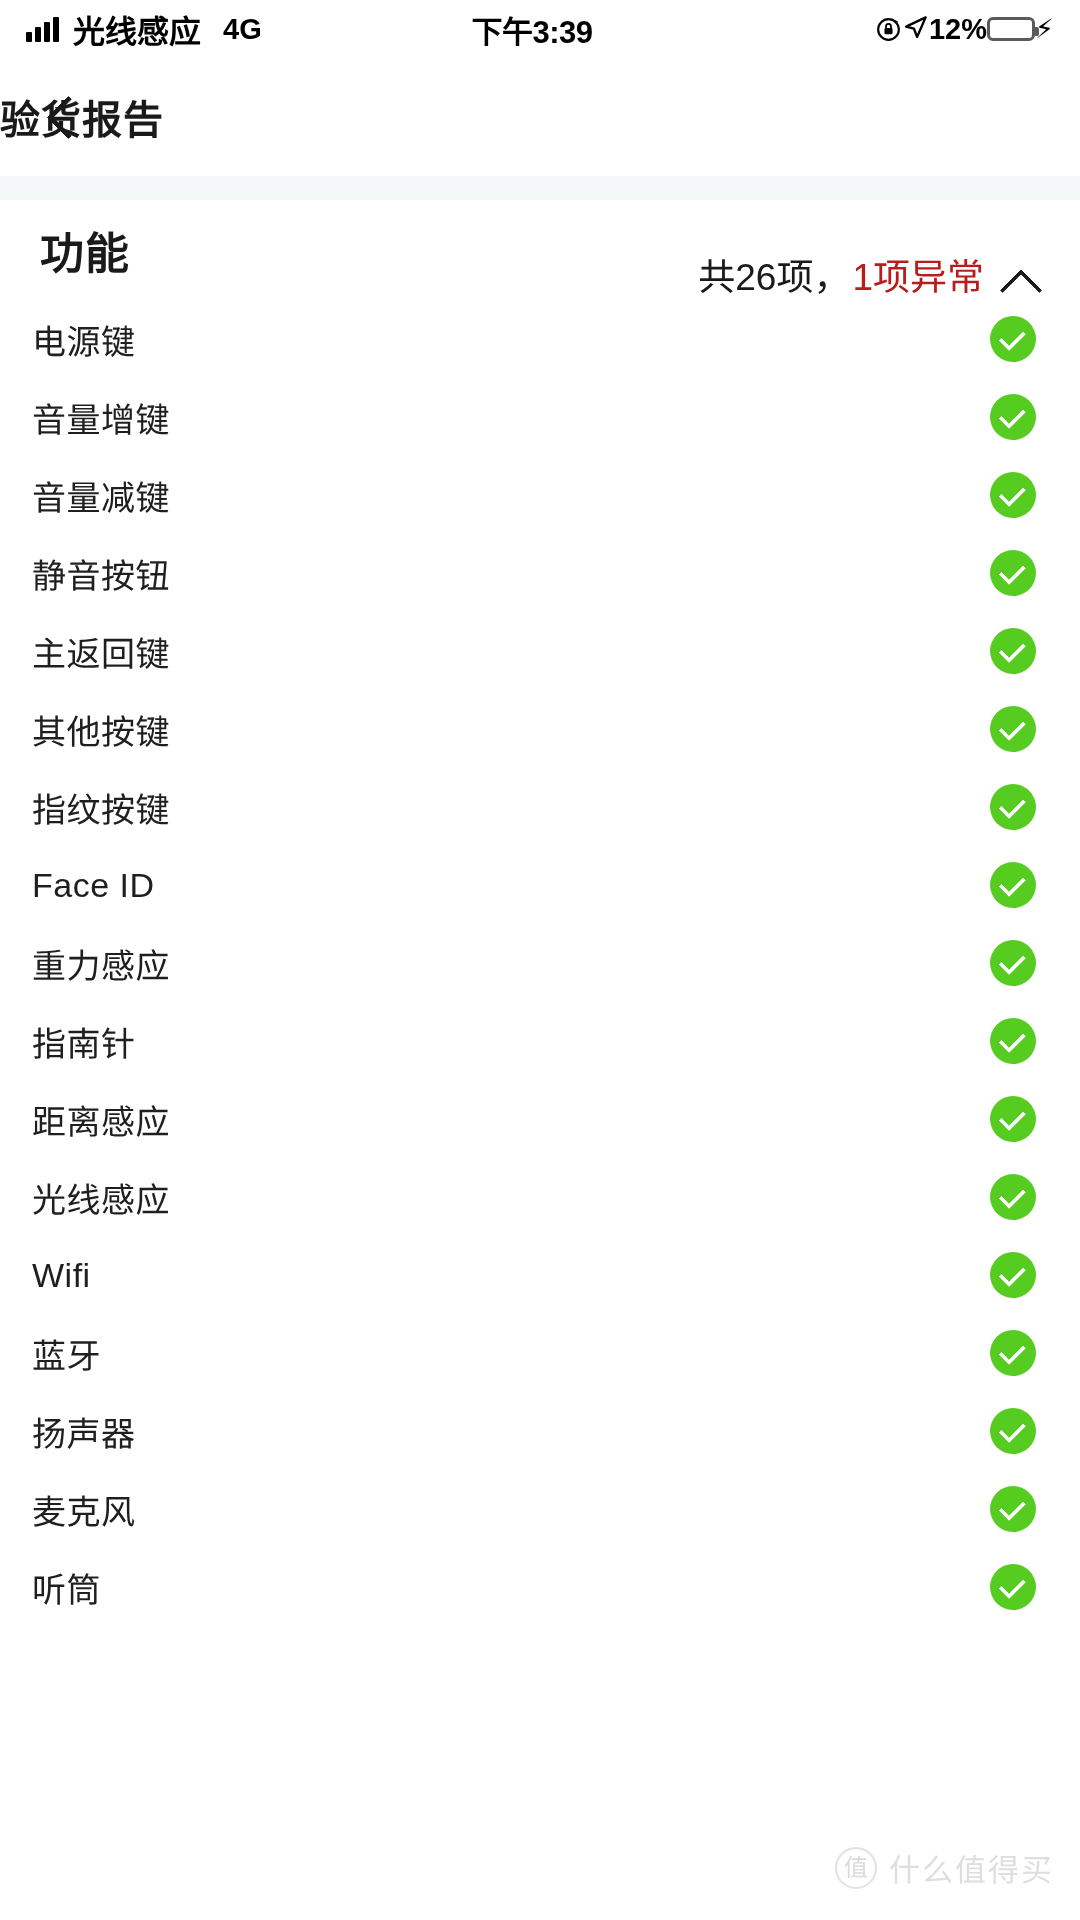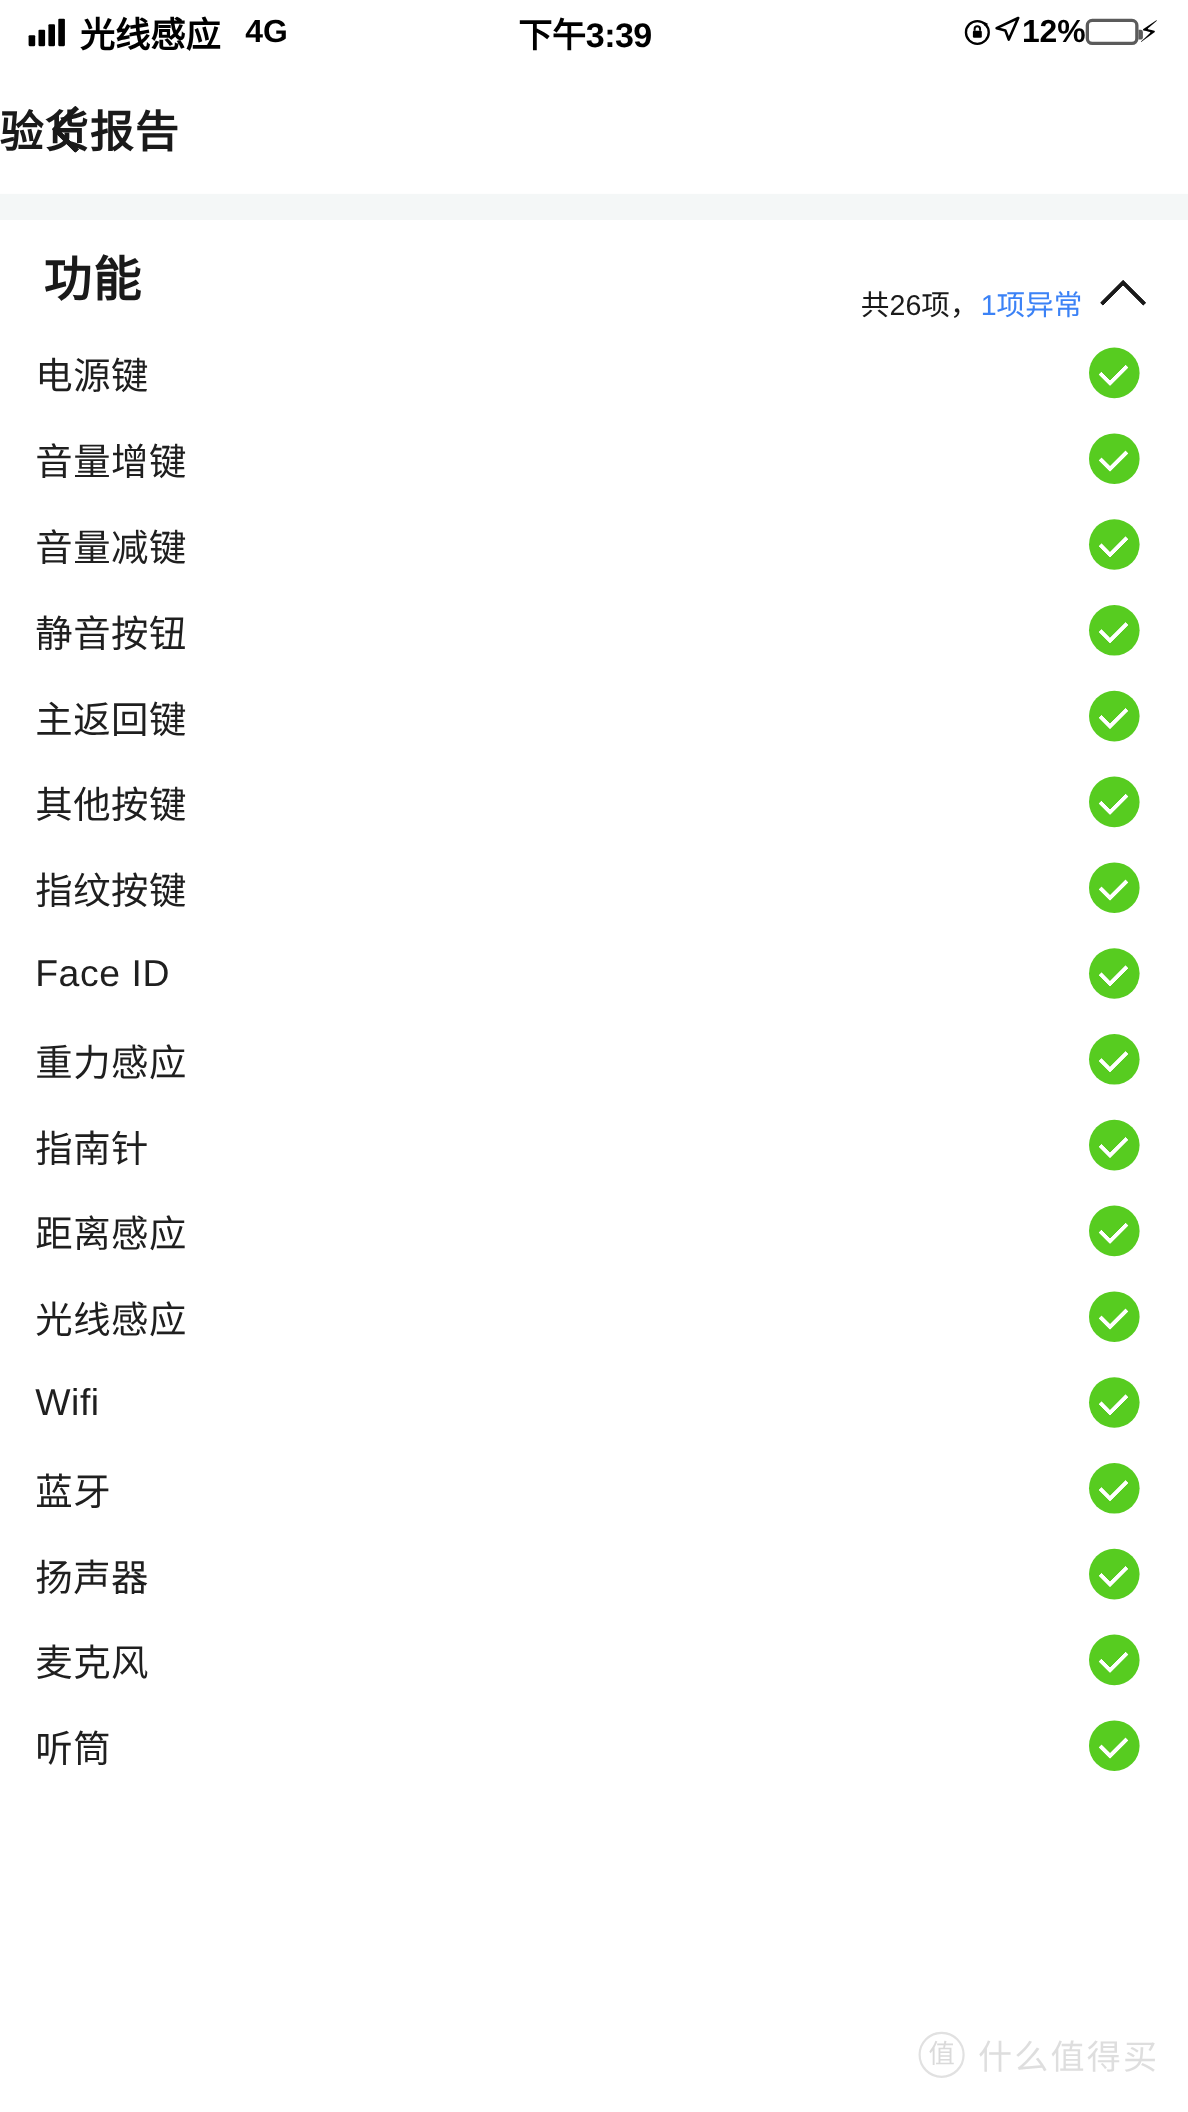--- a/index.html
+++ b/index.html
@@ -168,29 +168,29 @@
   }
   .section-title {
     font-size: 44px;
     font-weight: 700;
     color: #1a1a1a;
     letter-spacing: 1px;
   }
   .section-meta {
     margin-left: auto;
     display: flex;
-    align-items: flex-start;
+    align-items: flex-end;
     gap: 0;
-    font-size: 26px;
+    font-size: 37px;
     color: #1a1a1a;
     font-weight: 500;
     margin-top: 48px;
   }
   .meta-total { color: #1a1a1a; }
-  .meta-abnormal { color: #3b82f6; margin-left: 2px; }
+  .meta-abnormal { color: #b91c1c; margin-left: 2px; }
   .chev-up {
     margin-left: 22px;
     width: 26px;
     height: 26px;
     border-left: 4px solid #1a1a1a;
     border-top: 4px solid #1a1a1a;
     transform: rotate(45deg) translate(3px, 3px);
     border-radius: 1px;
   }
 

